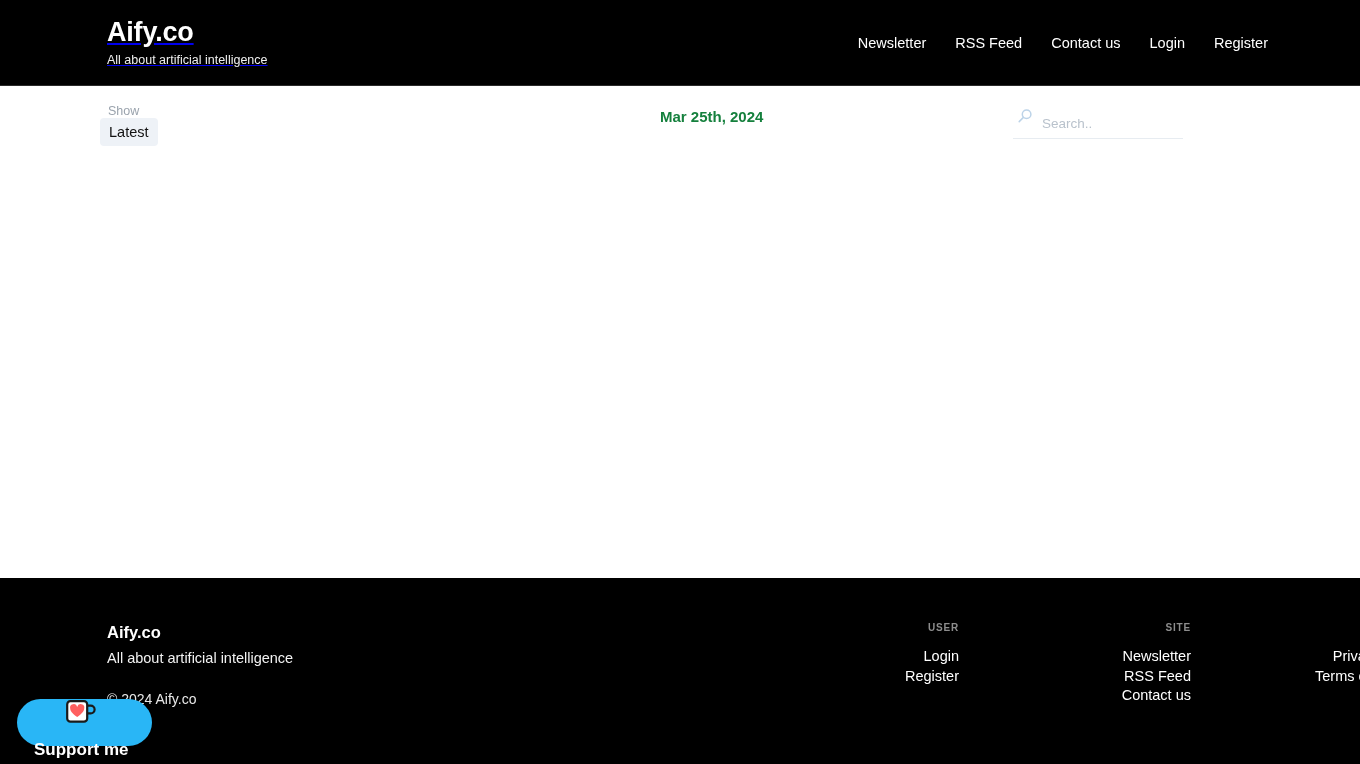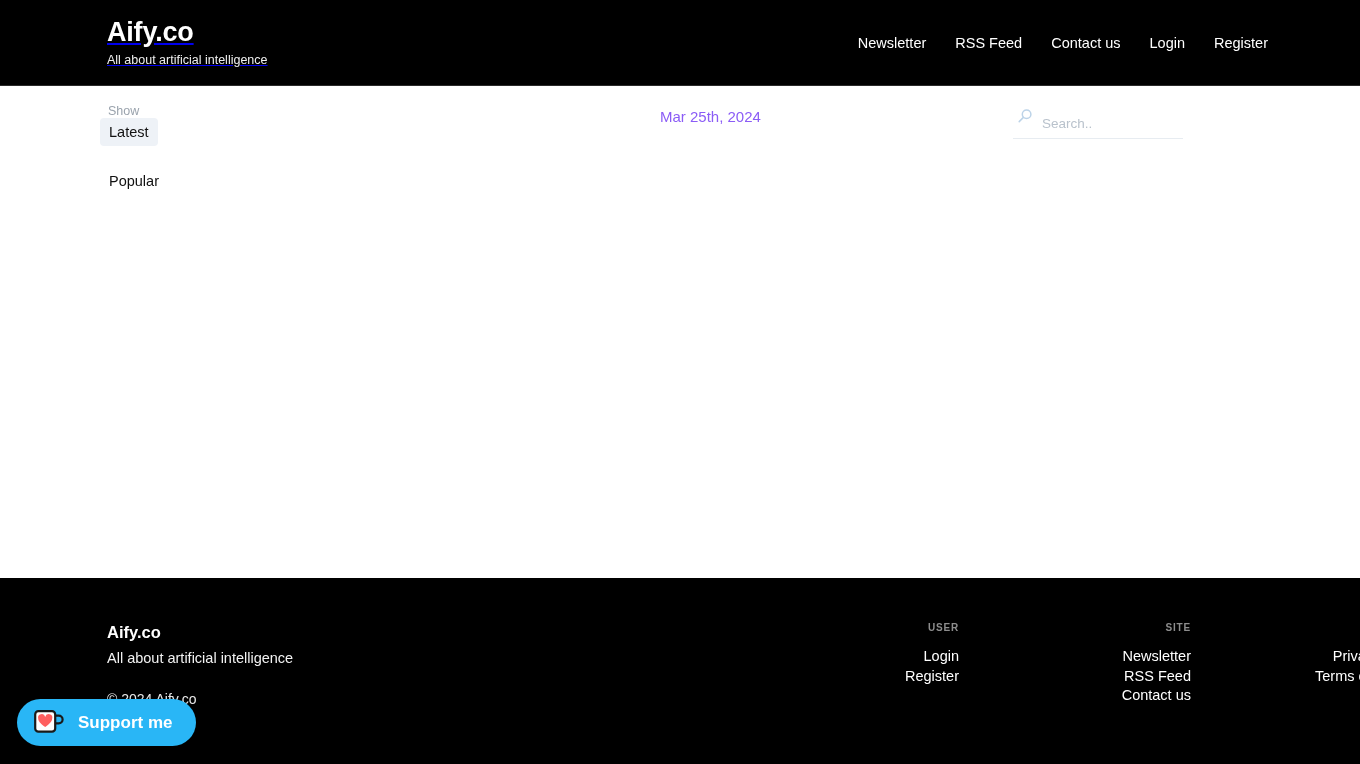--- a/index.html
+++ b/index.html
@@ -93,22 +93,23 @@
     margin-bottom: 21px;
   }
 
   .filter-item.is-active { background: #eef2f7; }
 
   
   .feed { flex: 1; padding-top: 22px; min-width: 0; }
 
   .feed-date {
     font-size: 15px;
-    color: #8b5cf6;
+    color: #15803d;
     padding-left: 280px;
+    font-weight: bold;
   }
 
   .feed-list { list-style: none; }
 
   
   .search-col { width: 280px; flex: none; padding-top: 18px; }
 
   .search-box {
     display: flex;
     align-items: center;
@@ -200,20 +201,21 @@
     height: 47px;
     display: flex;
     align-items: center;
     gap: 13px;
     padding: 0 24px 0 17px;
     background: #29b6f6;
     border: 0;
     border-radius: 24px;
     cursor: pointer;
     font-family: "Liberation Sans", sans-serif;
+    flex-direction: column;
   }
 
   .support-label {
     color: #ffffff;
     font-size: 17px;
     font-weight: bold;
     white-space: nowrap;
   }
 
   .coffee-icon { display: block; flex: none; }
@@ -237,23 +239,20 @@
 </header>
 
 <main class="page-body">
   <div class="content-grid">
 
     <aside class="sidebar">
       <div class="sidebar-heading">Show</div>
       <ul class="filter-list">
         <li>
           <a href="#" class="filter-item is-active">Latest</a>
-        </li>
-        <li>
-          <a href="#" class="filter-item">Popular</a>
         </li>
       </ul>
     </aside>
 
     <section class="feed">
       <div class="feed-date">Mar 25th, 2024</div>
       <ul class="feed-list"></ul>
     </section>
 
     <aside class="search-col">

